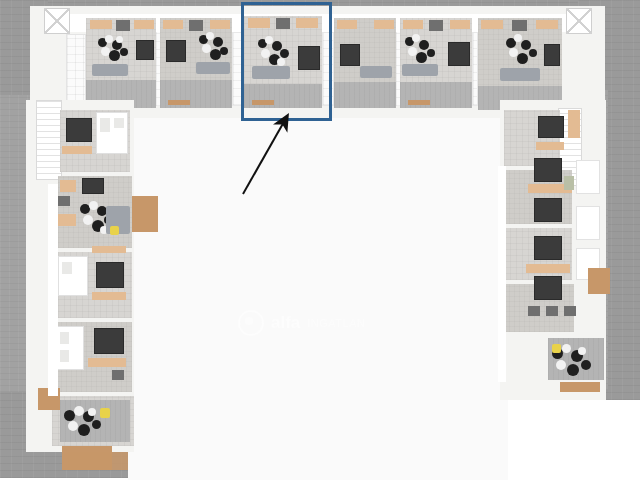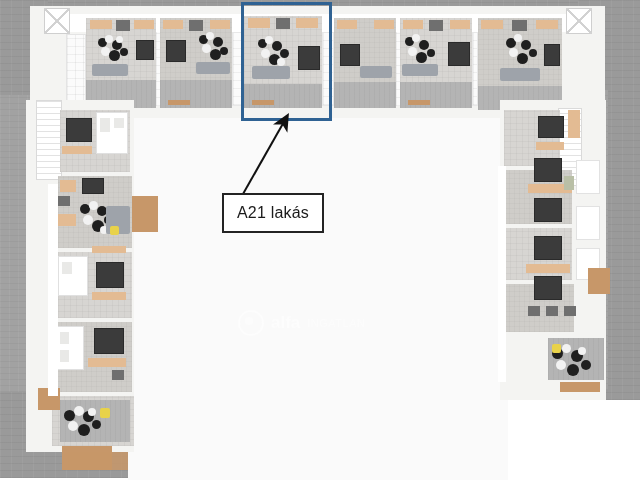--- a/index.html
+++ b/index.html
@@ -367,17 +367,14 @@
 
   <svg width="640" height="480" style="position:absolute;left:0;top:0;pointer-events:none;">
     <defs>
       <marker id="ah" markerWidth="9" markerHeight="9" refX="5" refY="4.2" orient="auto" markerUnits="strokeWidth">
         <path d="M0,0 L9,4.2 L0,8.4 L2.4,4.2 Z" fill="#111111"></path>
       </marker>
     </defs>
     <line x1="243" y1="194" x2="285" y2="120" stroke="#111111" stroke-width="2" marker-end="url(#ah)"></line>
   </svg>
 
-  <div id="callout" style="left:222px;top:193px;width:98px;height:36px;">
-    <span class="txt">A21 lakás</span>
-  </div>
 
 </div>
 
 </body></html>

